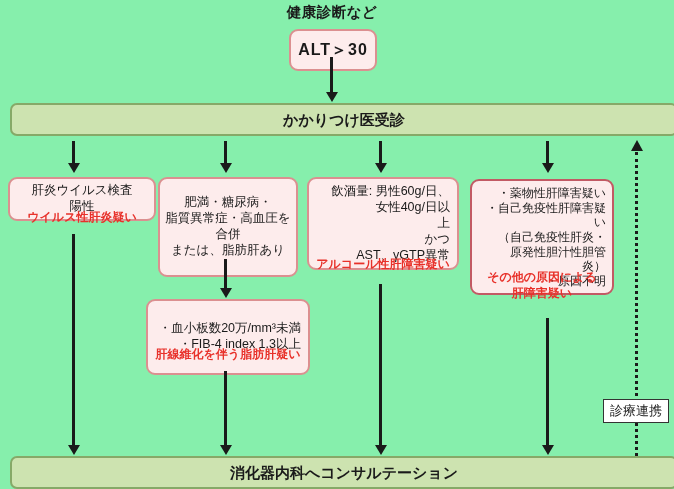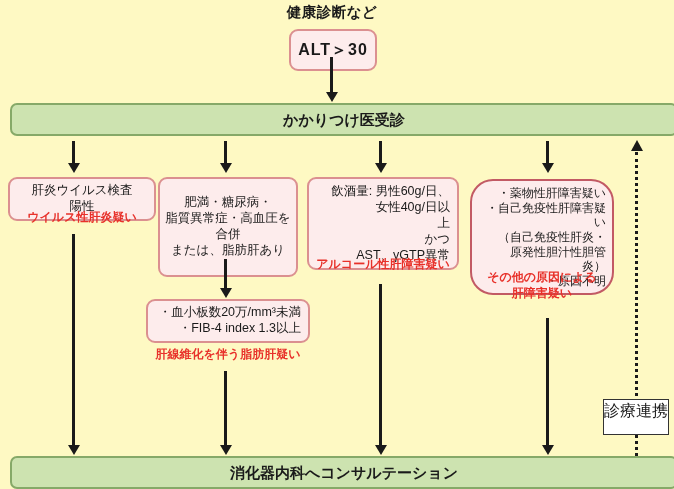--- a/index.html
+++ b/index.html
@@ -1,26 +1,26 @@
 <!DOCTYPE html>
 <html><head>
 <meta charset="utf-8">
 <style>
   * { margin:0; padding:0; box-sizing:border-box; }
   body { background:#fff; font-family:"Liberation Sans","DejaVu Sans",sans-serif; color:#1a1a1a; }
-  #canvas { position:relative; width:674px; height:489px; background:#fef9c3; overflow:hidden; }
+  #canvas { position:relative; width:674px; height:489px; background:#86efac; overflow:hidden; }
 
   .title { position:absolute; left:232px; top:3px; width:200px; text-align:center;
            font-size:14.5px; font-weight:600; letter-spacing:.5px; }
 
   .pink-box { position:absolute; background:#fdecec; border:2px solid #db9090;
               border-radius:9px; font-size:12.5px; line-height:1.27; }
   .pink-box.center { text-align:center; }
   .pink-box.left   { text-align:right; }
-  .pink-box.crimson { border-color:#c25a64;border-radius:23px; }
+  .pink-box.crimson { border-color:#c25a64; }
 
   .alt-box { left:289px; top:29px; width:88px; padding:9px 0; text-align:center;
              font-size:16px; font-weight:700; letter-spacing:1px; }
 
   .green-bar { position:absolute; left:10px; width:668px; height:33px;
                background:#cde3b0; border:2px solid #86a968; border-radius:7px;
                text-align:center; line-height:29px; font-size:15px; font-weight:700; }
 
   .v-arrow { position:absolute; width:3px; background:#1a1a1a; }
   .v-arrow::after { content:''; position:absolute; left:-4.5px; bottom:-10px;
@@ -29,23 +29,23 @@
 
   .dotted-line { position:absolute; left:635px; top:152px; height:304px; width:0;
                  border-left:3px dotted #1a1a1a; }
   .up-head { position:absolute; left:631px; top:140px; width:0; height:0;
              border-left:6px solid transparent; border-right:6px solid transparent;
              border-bottom:11px solid #1a1a1a; }
 
   .red-note { position:absolute; color:#e8312a; font-weight:700; font-size:12px;
               text-align:center; line-height:1.3; }
 
-  .referral-box { position:absolute; left:603px; top:399px; width:66px; height:36px;
+  .referral-box { position:absolute; left:603px; top:399px; width:66px; height:24px;
                   background:#fff; border:1.5px solid #333; text-align:center;
-                  line-height:21px; font-size:16px; z-index:2; }
+                  line-height:21px; font-size:13px; z-index:2; }
 </style>
 </head>
 <body>
 
 <div id="canvas">
 
   <div class="title">健康診断など</div>
 
   <div class="pink-box alt-box">ALT＞30</div>
 
@@ -64,21 +64,21 @@
   <div class="red-note" style="left:4px; top:210px; width:156px;">ウイルス性肝炎疑い</div>
   <div class="v-arrow" style="left:72px; top:234px; height:211px;"></div>
 
   <div class="pink-box center" style="left:158px; top:177px; width:140px; padding:16px 2px;text-align:center;">
       <div>肥満・糖尿病・</div>
       <div>脂質異常症・高血圧を</div>
       <div>合併</div>
       <div>または、脂肪肝あり</div>
     </div>
   <div class="v-arrow" style="left:224px; top:259px; height:29px;"></div>
-  <div class="pink-box left" style="left:146px; top:299px; width:164px; padding:4px 7px;">
+  <div class="pink-box left" style="left:146px; top:299px; width:164px; padding:20px 7px;">
       <div>・血小板数20万/mm³未満</div>
       <div>・FIB-4 index 1.3以上</div>
     </div>
   <div class="red-note" style="left:136px; top:347px; width:184px;">肝線維化を伴う脂肪肝疑い</div>
   <div class="v-arrow" style="left:224px; top:371px; height:74px;"></div>
 
   <div class="pink-box left" style="left:307px; top:177px; width:152px; padding:5px 7px;">
       <div>飲酒量: 男性60g/日、</div>
       <div>　　　　女性40g/日以上</div>
       <div>かつ</div>

